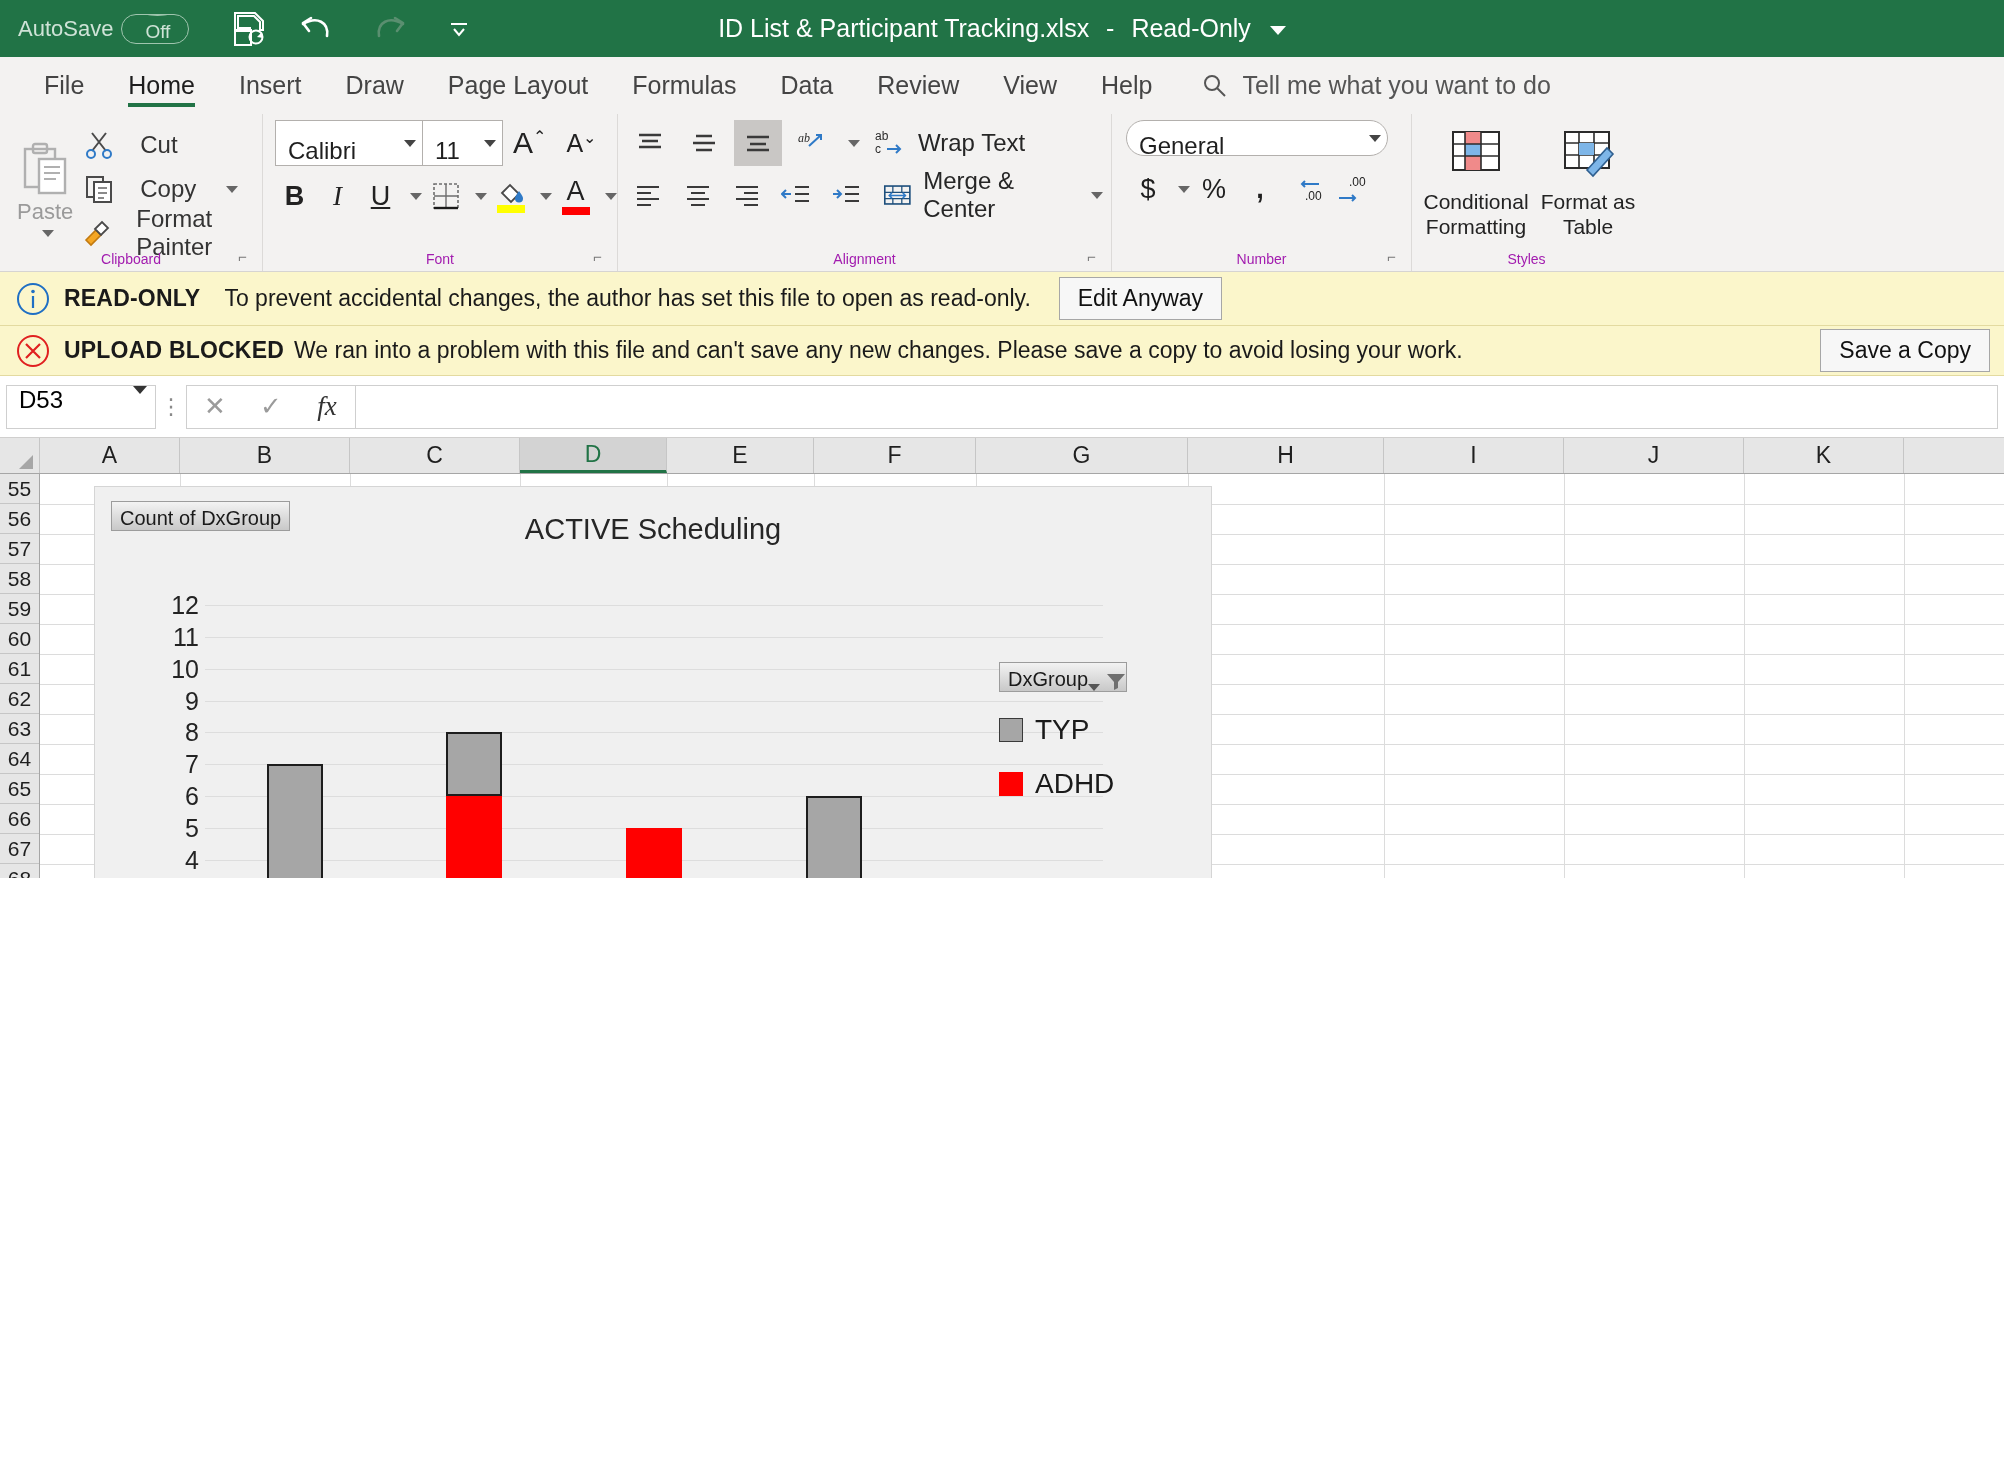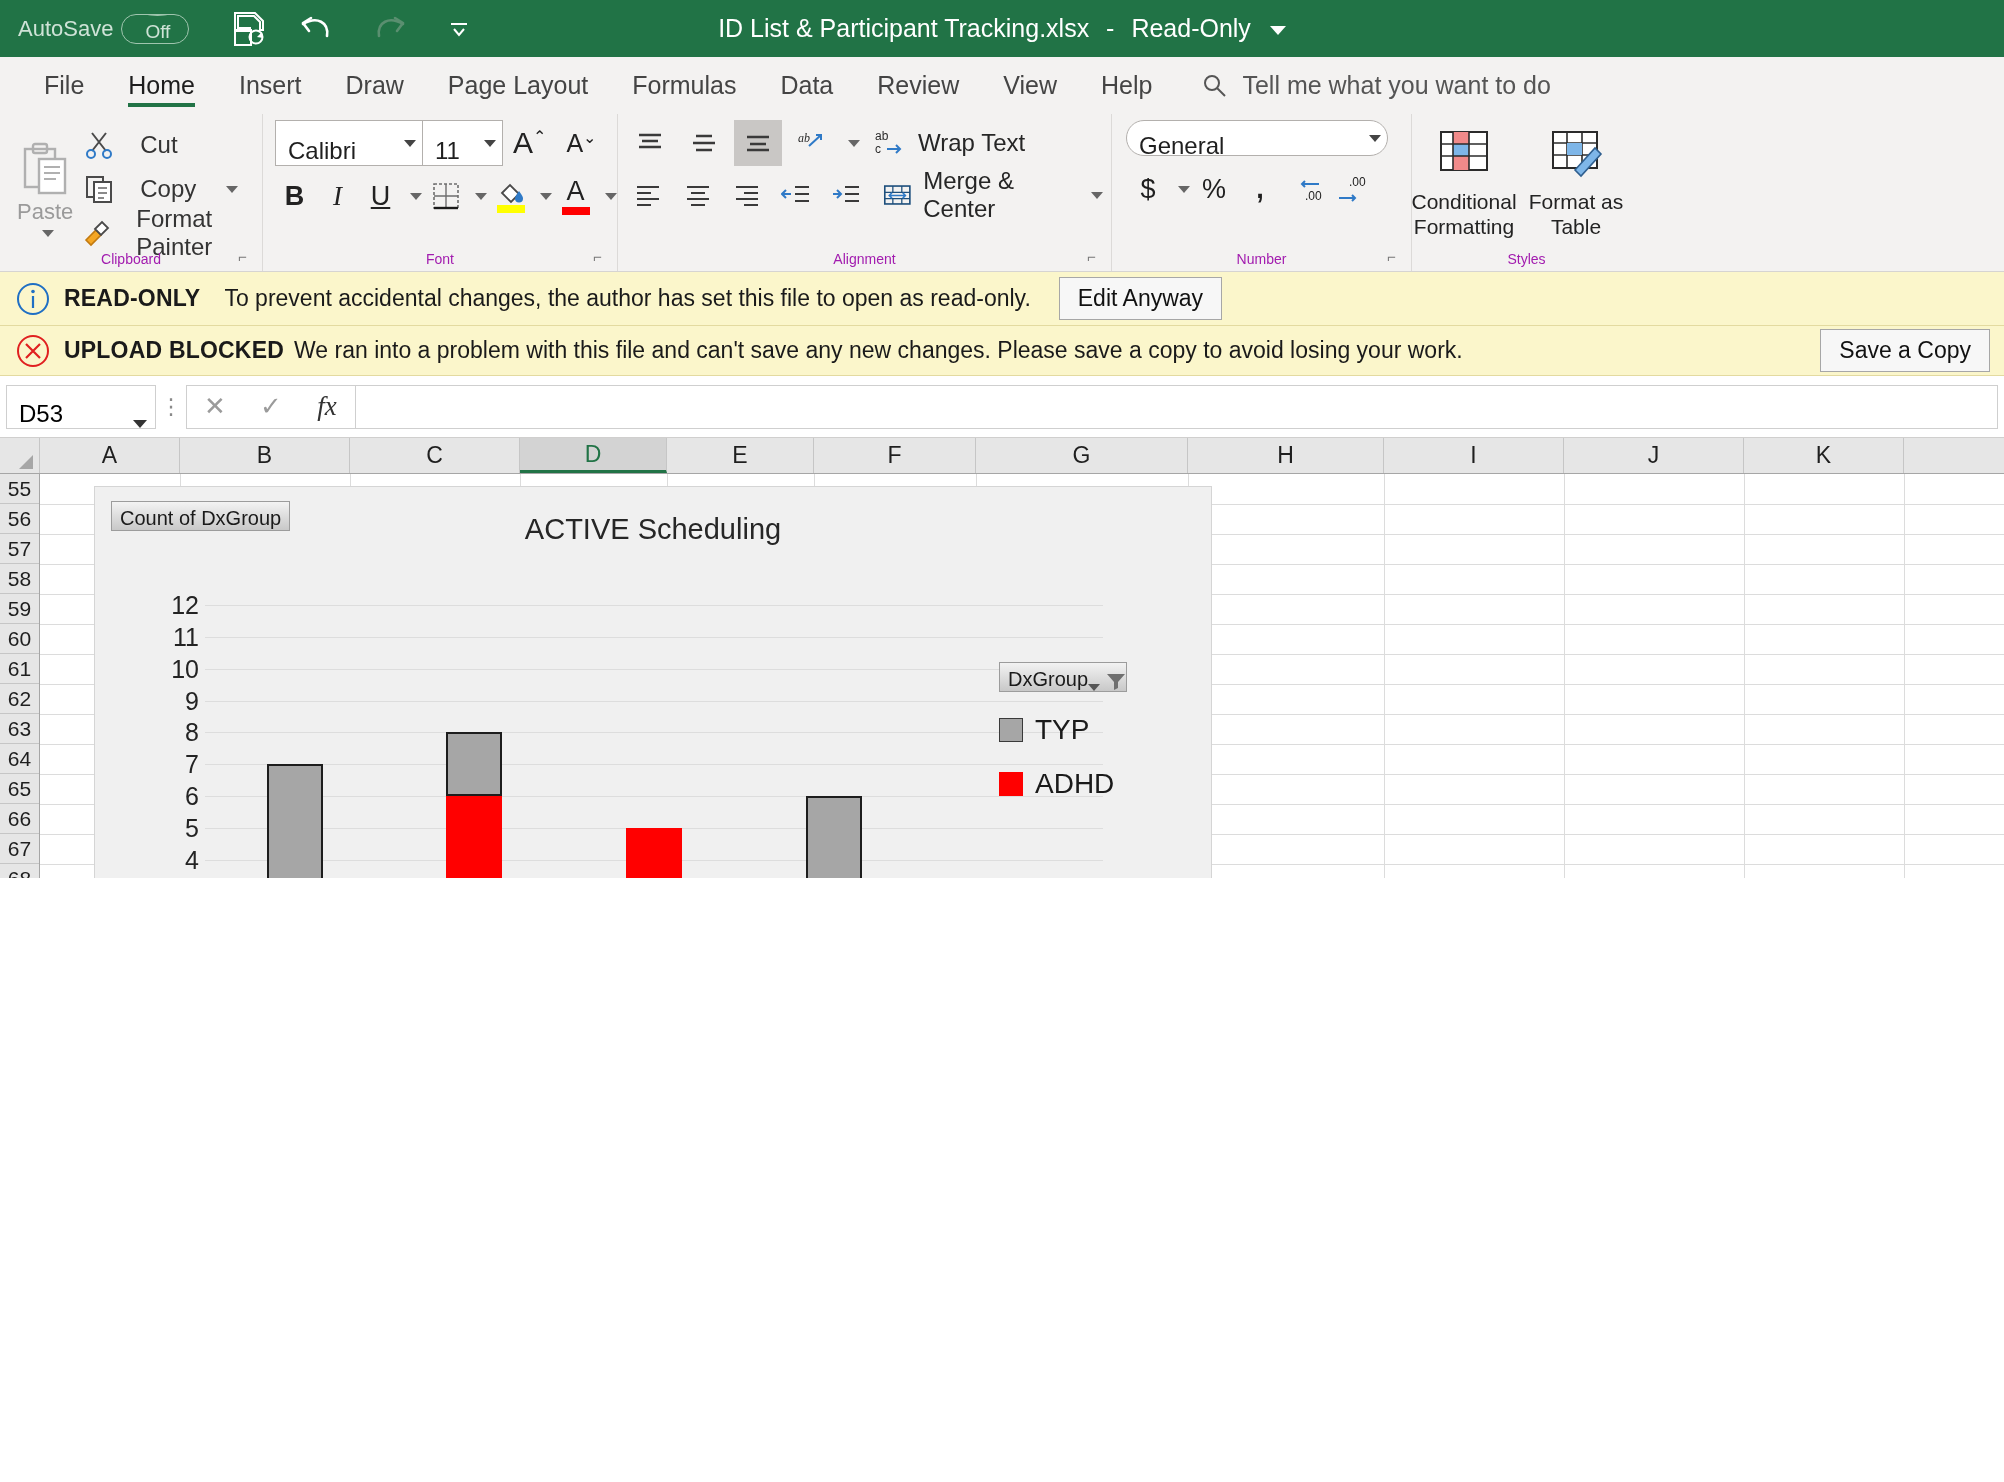--- a/index.html
+++ b/index.html
@@ -120,21 +120,21 @@
   .abtn.sel { background: #c9c7c5; }
   .wrap-btn, .merge-btn { display: flex; align-items: center; gap: 10px; font-size: 24px; color: #262626; cursor: pointer; padding: 0 8px; height: 46px; }
 
   
   .g-number { width: 300px; padding-left: 14px; }
   .numfmt { width: 262px; height: 36px; margin-bottom: 10px; border-radius: 18px; }
   .numrow { display: flex; align-items: center; gap: 2px; }
   .nbtn { min-width: 44px; height: 46px; display: flex; align-items: center; justify-content: center; font-size: 27px; color: #1f1f1f; cursor: pointer; padding: 0 4px; }
 
   
-  .g-styles { width: 230px; padding-left: 2px; }
+  .g-styles { width: 230px; padding-left: 14px; }
   .stylerow { display: flex; align-items: flex-start; gap: 12px; padding-top: 8px; }
   .sbtn { width: 100px; display: flex; flex-direction: column; align-items: center; font-size: 21px; color: #232323; cursor: pointer; line-height: 1.18; text-align: center; }
   .sbtn .sico { margin-bottom: 6px; }
 
   
   .infobar {
     background: #fbf6cb; border-bottom: 1px solid #e3daa0;
     display: flex; align-items: center; padding: 0 14px;
     font-size: 23px; color: #1a1a1a;
   }
@@ -148,21 +148,21 @@
     margin-left: auto; background: #f7f7f7; border: 1px solid #a7a7a7;
     font-size: 23px; padding: 7px 18px; cursor: pointer; color: #111;
     font-family: "Liberation Sans", sans-serif;
   }
   .ib-btn.inline { margin-left: 28px; }
 
   
   .fbar { height: 62px; background: #ffffff; display: flex; align-items: center; padding: 0 6px; border-bottom: 1px solid #d0cfce; }
   .namebox {
     width: 150px; height: 44px; background: #fff; border: 1px solid #cfcfcf;
-    display: flex; align-items: flex-end; padding: 0 8px 0 12px; font-size: 24px; cursor: pointer;
+    display: flex; align-items: flex-start; padding: 0 8px 0 12px; font-size: 24px; cursor: pointer;
   }
   .namebox .nv { flex: 1; }
   .dots { width: 30px; text-align: center; color: #8a8a8a; font-size: 22px; letter-spacing: 0; cursor: pointer; }
   .fb-btns { display: flex; align-items: center; border: 1px solid #cfcfcf; border-right: none; height: 44px; background: #fff; }
   .fb-btn { width: 56px; height: 44px; display: flex; align-items: center; justify-content: center; font-size: 26px; color: #9b9b9b; cursor: pointer; }
   .fb-btn.fx { color: #333; font-family: "Liberation Serif", serif; font-style: italic; font-size: 27px; }
   .fb-input { flex: 1; height: 44px; border: 1px solid #cfcfcf; background: #fff; }
 
   
   .gridwrap { position: relative; height: 440px; }

